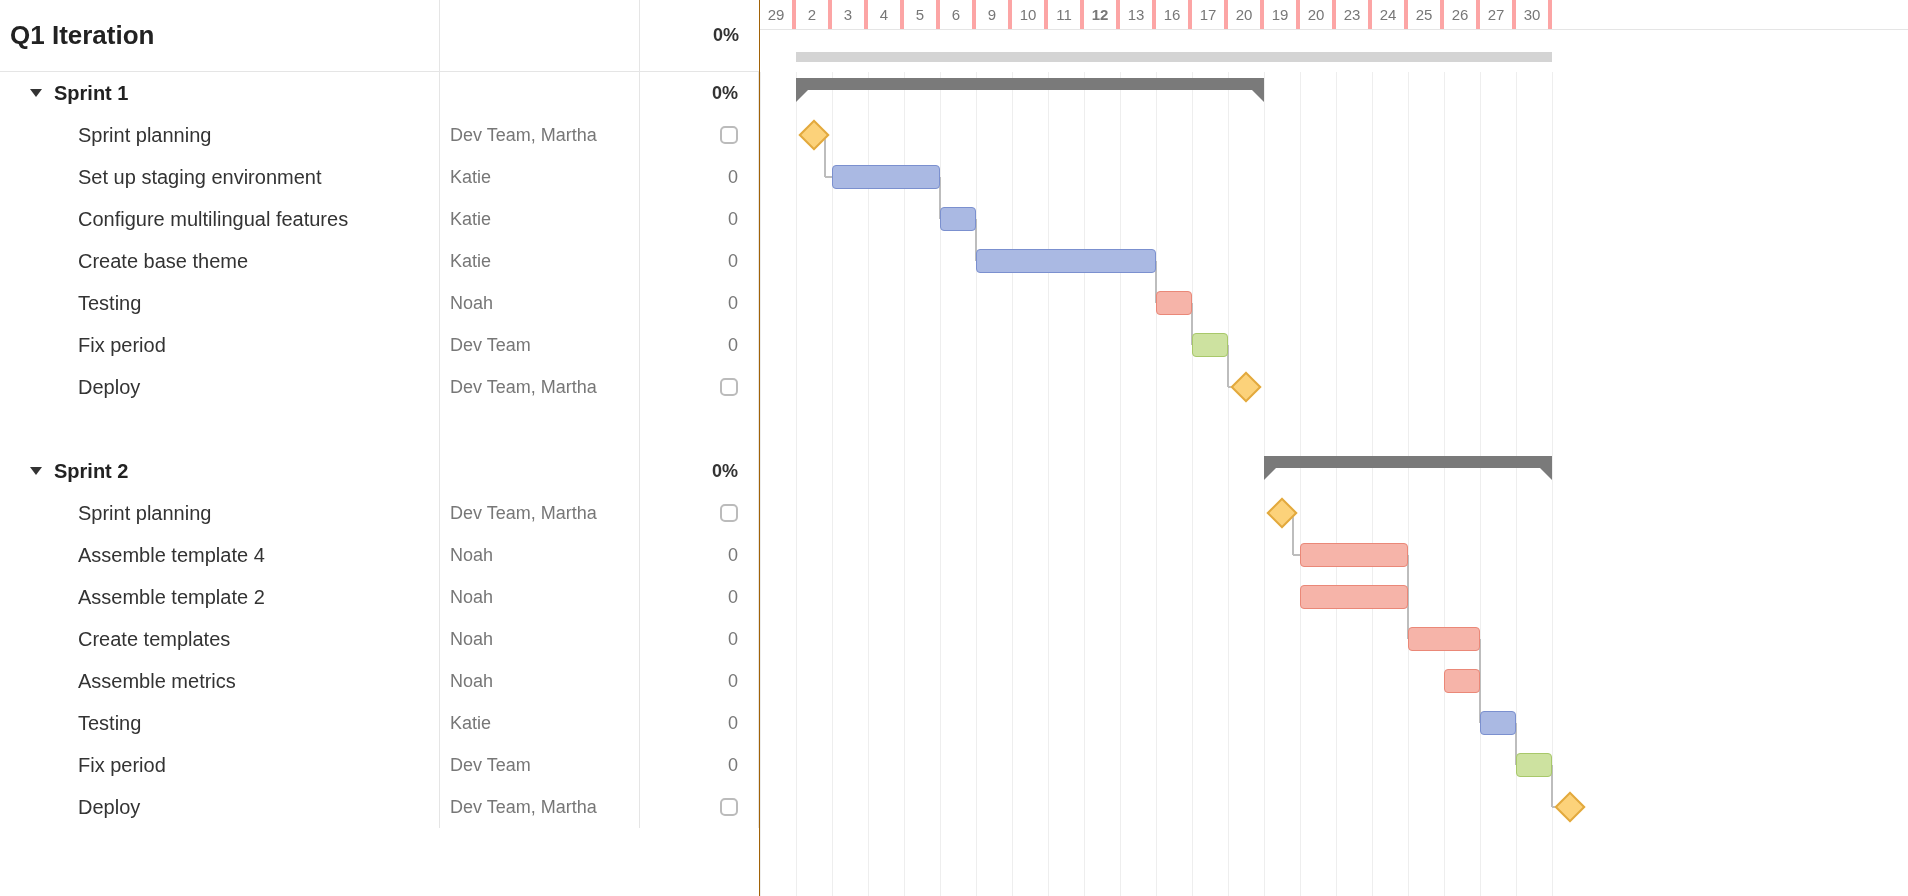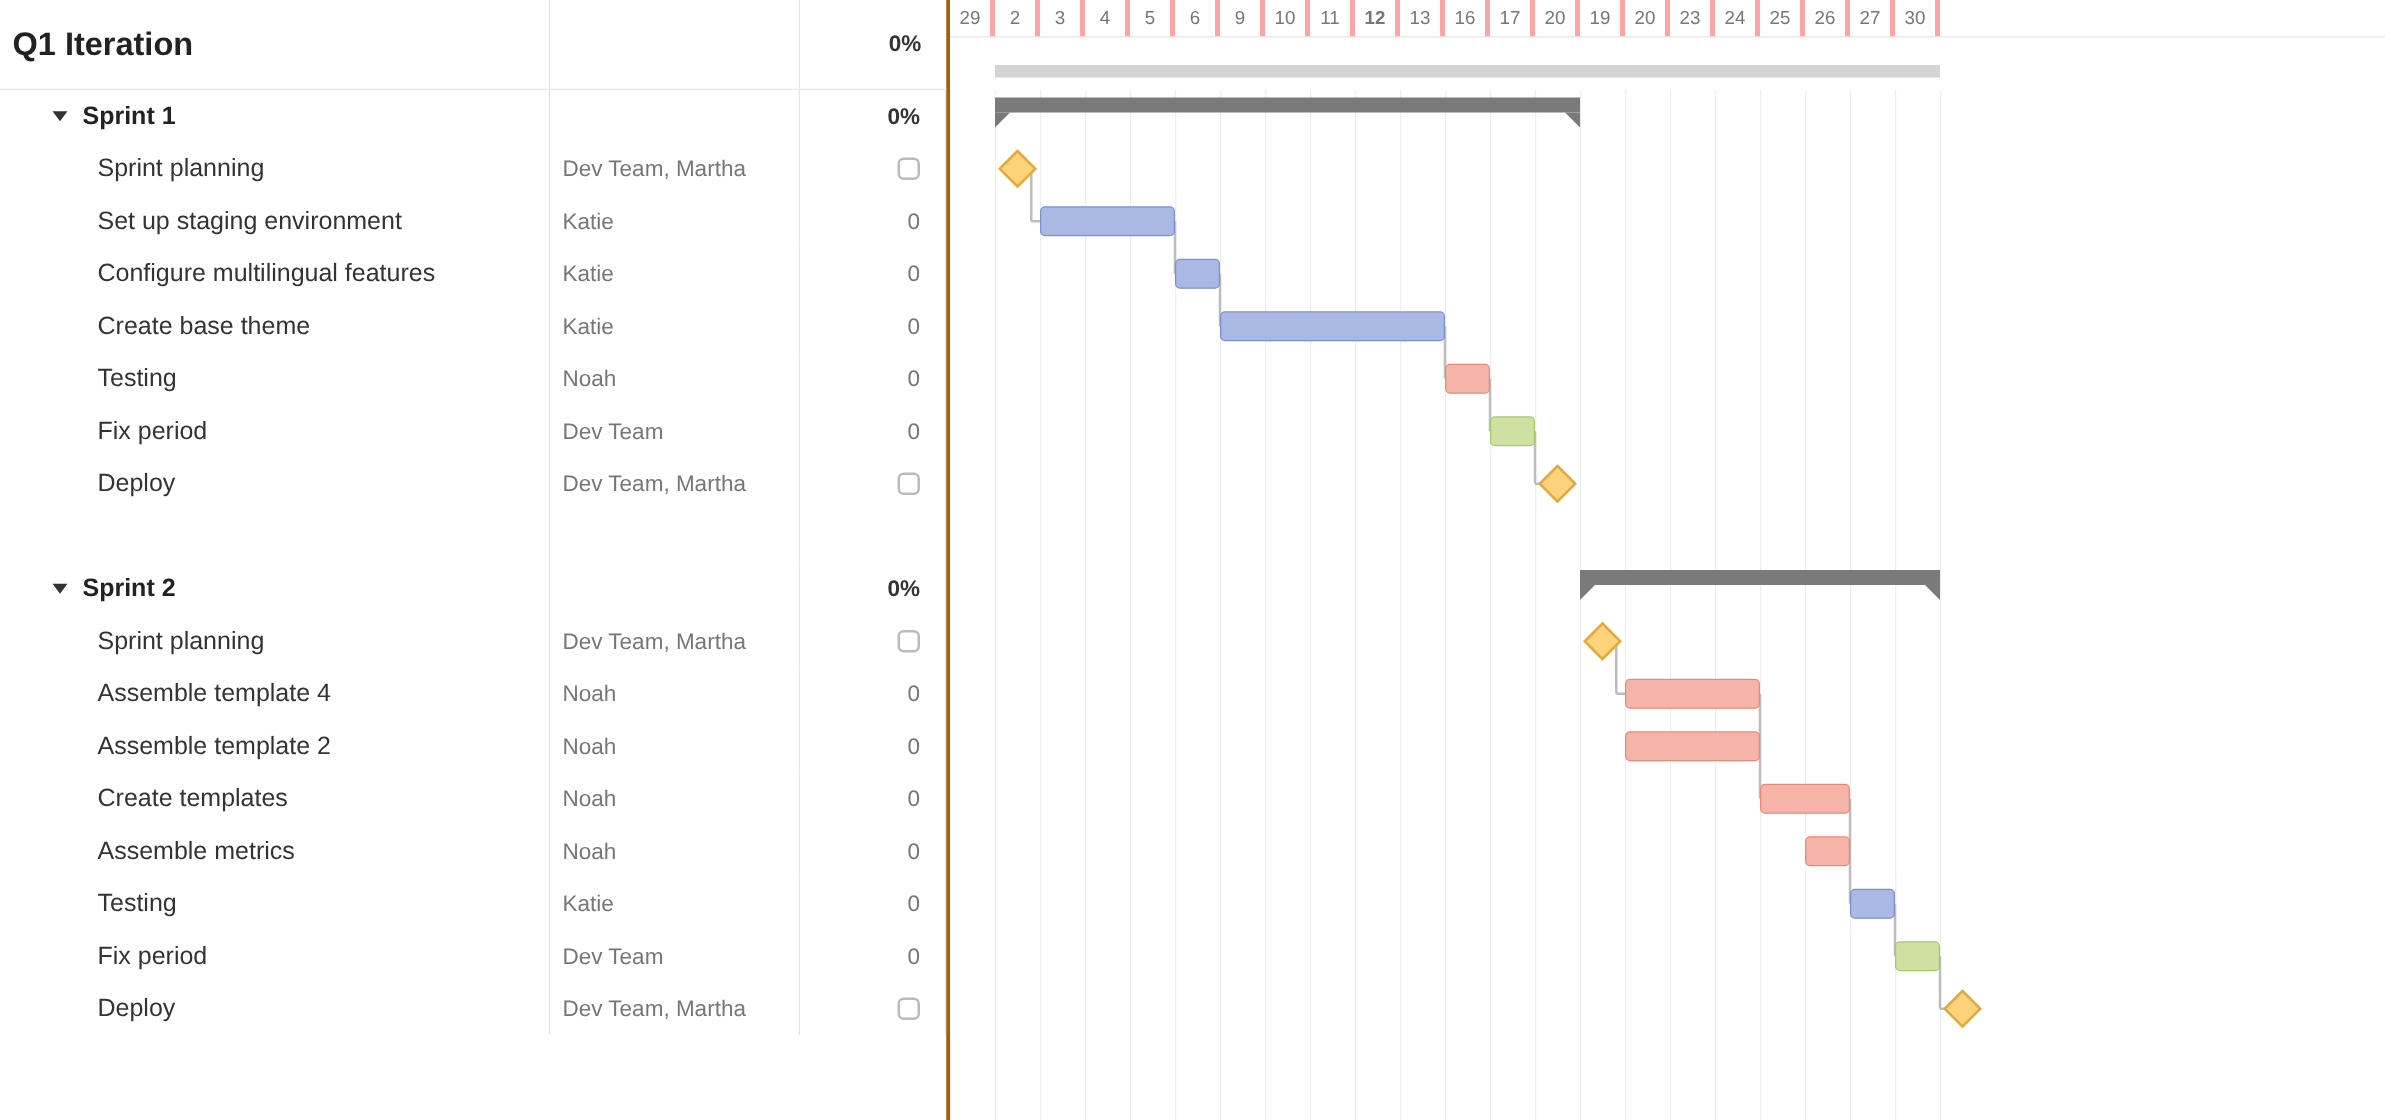--- a/index.html
+++ b/index.html
@@ -4,21 +4,21 @@
 <style>
 * { box-sizing: border-box; margin: 0; padding: 0; }
 body {
   font-family: -apple-system, BlinkMacSystemFont, "Helvetica Neue", Arial, sans-serif;
   font-size: 18px;
   color: #333;
   background: #fff;
   overflow: hidden;
 }
 .app { display: flex; width: 1908px; height: 896px; }
-.left-pane { flex: 0 0 760px; border-right: 3px solid #a16207; display: flex; flex-direction: column; }
+.left-pane { flex: 0 0 760px; border-right: 1px solid #a16207; display: flex; flex-direction: column; }
 .right-pane { flex: 1; position: relative; overflow: hidden; }
 
 
 .lp-header {
   display: flex;
   height: 72px;
   border-bottom: 1px solid #e5e5e5;
   align-items: center;
 }
 .col-name   { flex: 0 0 440px; padding-left: 10px; border-right: 1px solid #e5e5e5; height: 100%; display:flex; align-items:center; }
@@ -33,21 +33,21 @@
   display: flex;
   height: 42px;
   align-items: center;
 }
 .row.separator .col-name,
 .row.separator .col-assign,
 .row.separator .col-prog { border-right: 1px solid #e5e5e5; }
 .group-row .col-name { font-weight: 700; color: #222; font-size: 20px; }
 .group-row .col-prog { font-weight: 700; }
 .task-row .col-name { padding-left: 78px; font-size: 20px; color:#333; }
-.group-row .col-name { padding-left: 42px; }
+.group-row .col-name { padding-left: 30px; }
 .caret {
   display: inline-block;
   width: 0; height: 0;
   border-left: 6px solid transparent;
   border-right: 6px solid transparent;
   border-top: 8px solid #333;
   margin-right: 12px;
   vertical-align: 2px;
 }
 .check-empty {

